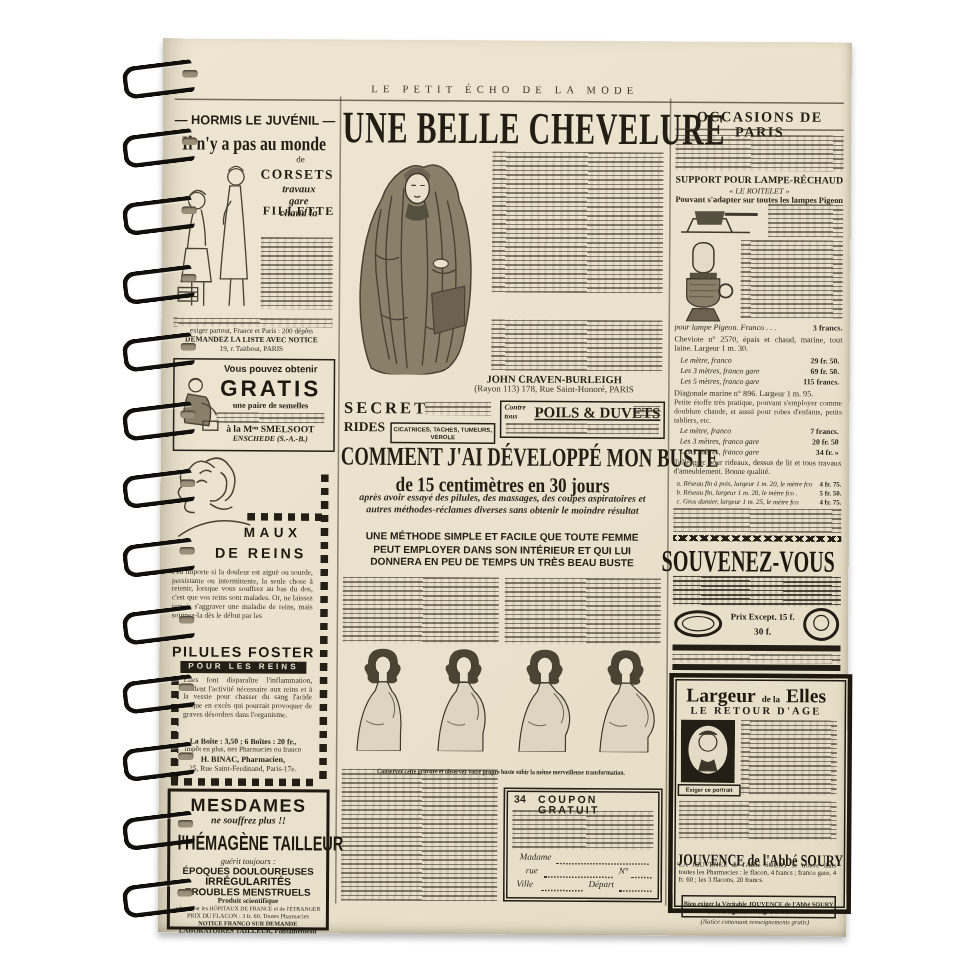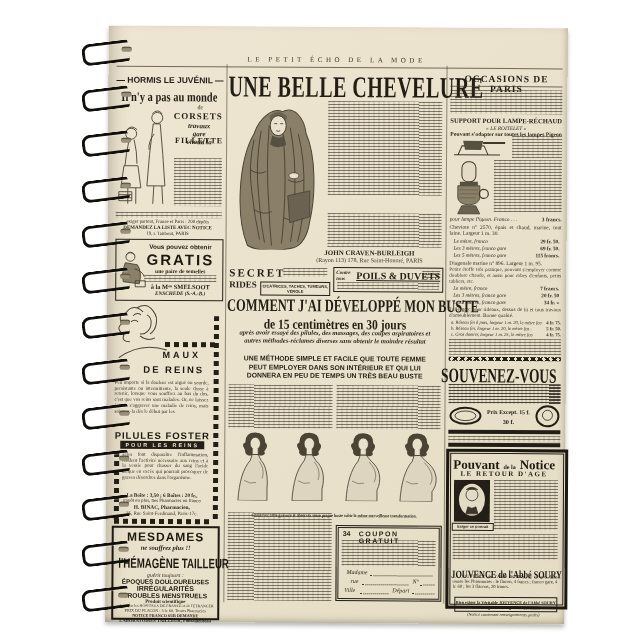--- a/index.html
+++ b/index.html
@@ -247,23 +247,23 @@
   </svg>
   <div class="abs ser b ctr nw" style="left:376px;top:381px;width:52px;font-size:5.8px;color:#1d1910;">Prix Except. 15 f.</div>
   <div class="abs ser b ctr" style="left:376px;top:390px;width:52px;font-size:6.2px;color:#1d1910;">30 f.</div>
 
   <div class="abs band" style="left:342px;top:402px;width:112px;"></div>
   <div class="abs noise" style="left:342px;top:408px;width:112px;height:6px;"></div>
   <div class="abs band" style="left:342px;top:415px;width:112px;"></div>
 
   <div class="abs" style="left:340px;top:421px;width:116px;height:154px;border:3px solid #1d1910;box-shadow:inset 0 0 0 1px #e9e1cb, inset 0 0 0 2px #1d1910;">
     <div class="abs ctr nw" style="left:0;top:3px;width:110px;">
-      <span class="ser b" style="font-size:13px;color:#1d1910;">Pouvant</span>
+      <span class="ser b" style="font-size:13px;color:#1d1910;">Largeur</span>
       <span class="ser b" style="font-size:6px;color:#1d1910;">de la</span>
-      <span class="ser b" style="font-size:13px;color:#1d1910;">Notice</span>
+      <span class="ser b" style="font-size:13px;color:#1d1910;">Elles</span>
     </div>
     <div class="abs ser b ctr" style="left:0;top:18px;width:110px;font-size:7px;letter-spacing:1.5px;color:#1d1910;">LE RETOUR D'AGE</div>
     <svg class="abs" style="left:5px;top:28px;" width="36" height="42" viewBox="0 0 36 42">
       <rect width="36" height="42" fill="#241f16"></rect>
       <ellipse cx="18" cy="20" rx="13" ry="16" fill="#e3dbc5"></ellipse>
       <circle cx="18" cy="15" r="6" fill="none" stroke="#3c352a" stroke-width="0.8"></circle>
       <path d="M12 10 q6 -5 12 0 M14 27 q4 3 8 0 l2 7 h-12 z" stroke="#3c352a" fill="#3c352a" stroke-width="0.8"></path>
     </svg>
     <div class="abs san b ctr" style="left:3px;top:71px;width:40px;font-size:3.8px;color:#1d1910;border:1px solid #241f16;padding:1px 0;">Exiger ce portrait</div>
     <div class="abs noise" style="left:45px;top:28px;width:64px;height:50px;"></div>

